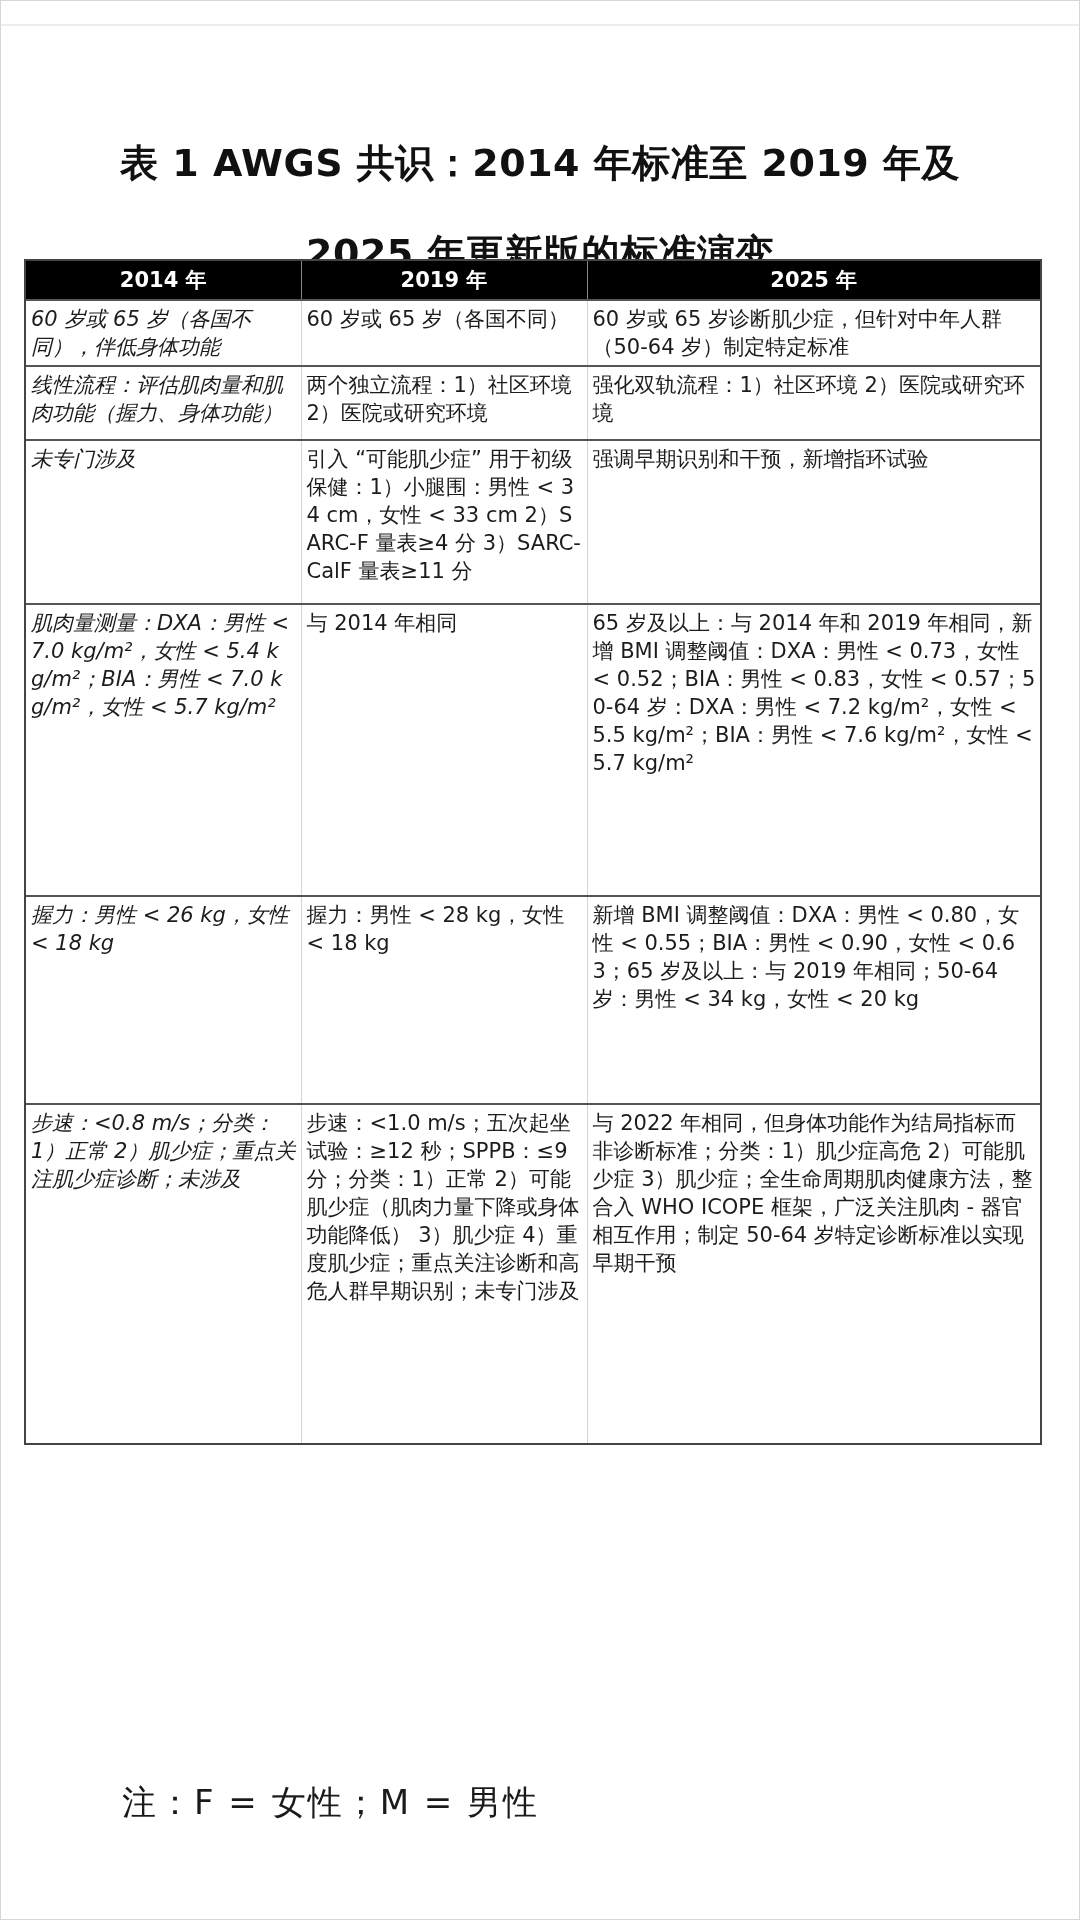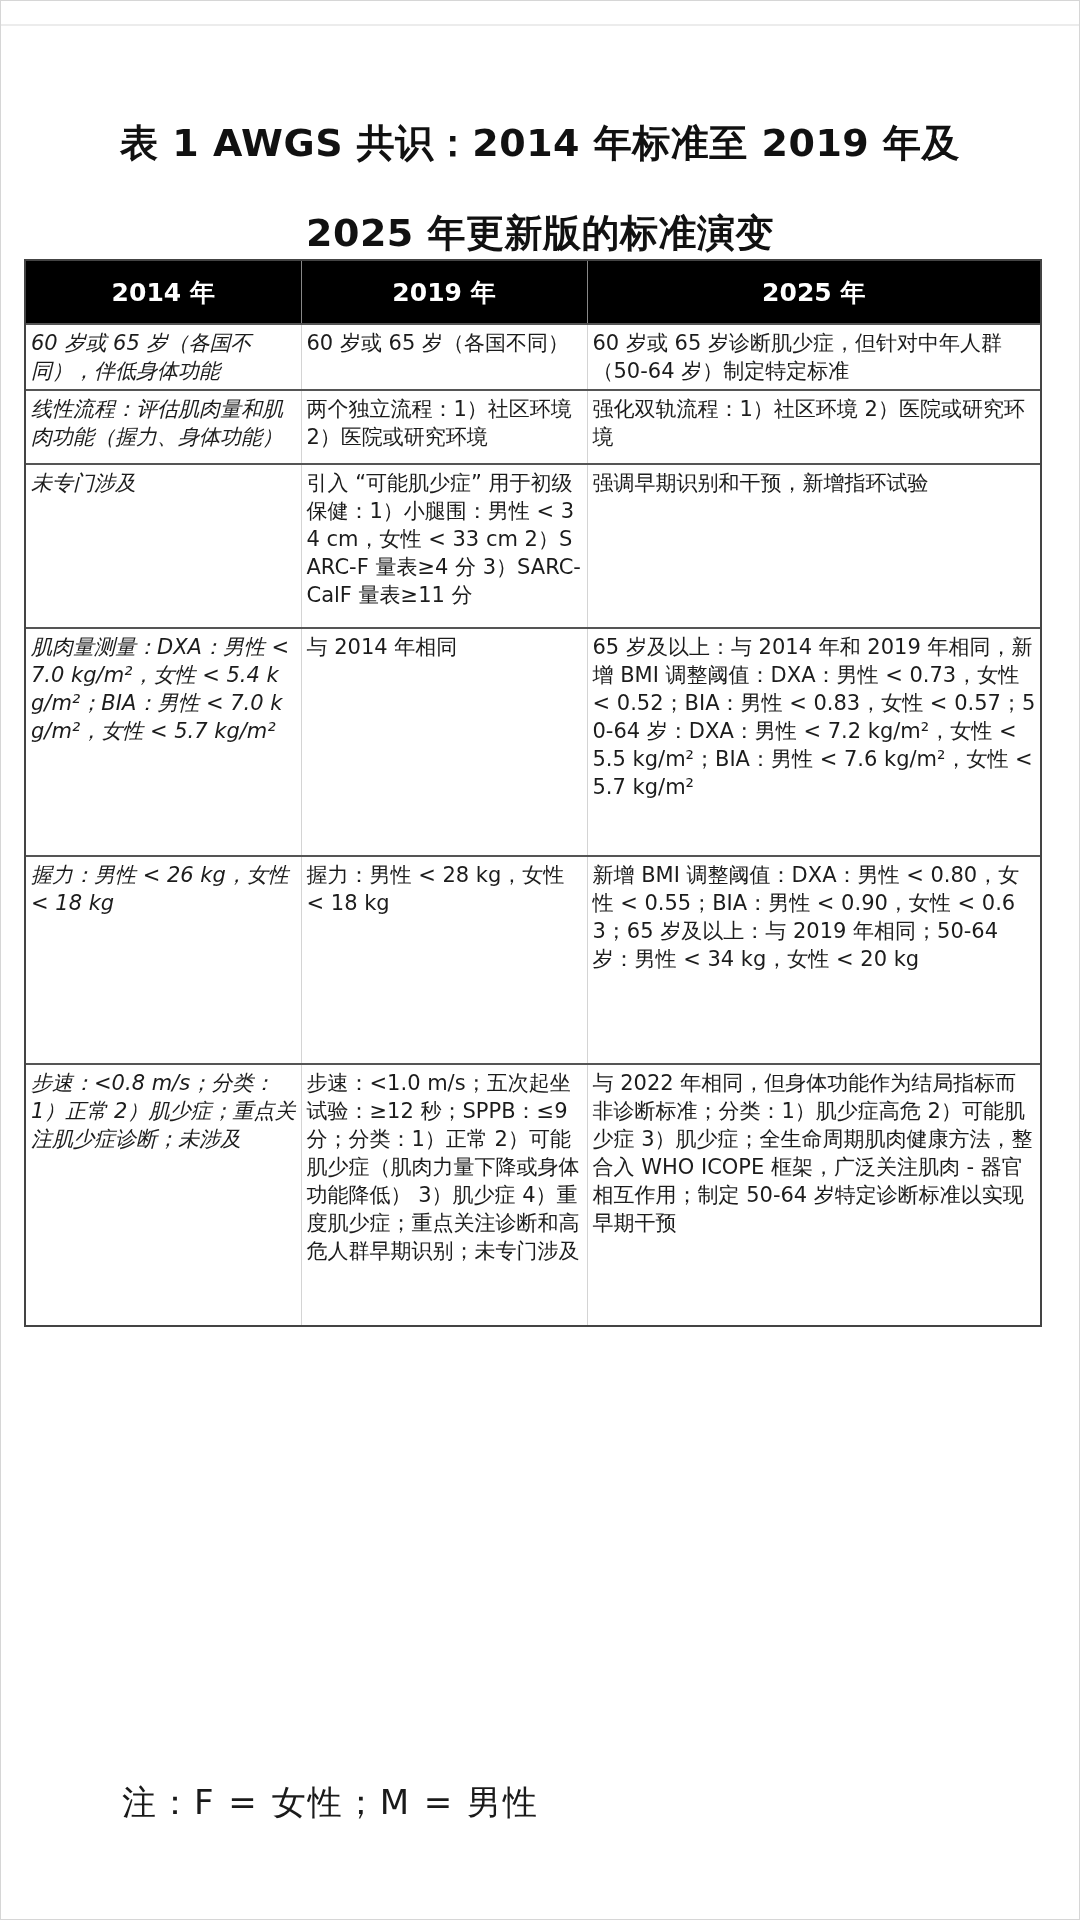--- a/index.html
+++ b/index.html
@@ -11,36 +11,36 @@
   .frame {
     position: absolute; left: 0; top: 0; width: 1078px; height: 1918px;
     border: 1px solid #d6d6d6;
   }
   .top-rule {
     position: absolute; left: 1px; right: 1px; top: 24px; height: 2px;
     background: #ececec;
   }
   .title {
     position: absolute; left: 0; width: 1080px; text-align: center;
-    font-weight: bold; font-size: 38px; color: #111; letter-spacing: 0.5px;
+    font-weight: bold; font-size: 38px; color: #111; letter-spacing: 0.5px; margin-top: 20px;
   }
   .title.l1 { top: 118px; }
   .title.l2 { top: 208px; }
 
   table.awgs {
     position: absolute; left: 24px; top: 259px; width: 1016px;
     border-collapse: collapse; table-layout: fixed;
     border: 2px solid #444;
   }
   table.awgs col.c1 { width: 276px; }
   table.awgs col.c2 { width: 286px; }
   table.awgs col.c3 { width: 454px; }
   table.awgs thead th {
-    background: #000; color: #fff; font-weight: bold; font-size: 25px;
-    height: 38px; padding: 12px; text-align: center;
+    background: #000; color: #fff; font-weight: bold; font-size: 21px;
+    height: 38px; padding: 0; text-align: center;
     border-left: 1px solid #888; border-right: 1px solid #888;
   }
   table.awgs tbody td {
     vertical-align: top; font-size: 21px; line-height: 28px;
     padding: 4px 4px 4px 5px; color: #1c1c1c;
     border-left: 1px solid #d4d4d4; border-right: 1px solid #d4d4d4;
     border-top: 2px solid #555; word-break: break-all;
   }
   table.awgs tbody td:first-child { border-left: 2px solid #444; font-style: italic; }
   table.awgs tbody td:last-child { border-right: 2px solid #444; }
@@ -81,31 +81,31 @@
     <tr style="height:74px">
       <td>线性流程：评估肌肉量和肌肉功能（握力、身体功能）</td>
       <td>两个独立流程：1）社区环境 2）医院或研究环境</td>
       <td>强化双轨流程：1）社区环境 2）医院或研究环境</td>
     </tr>
     <tr style="height:164px">
       <td>未专门涉及</td>
       <td>引入 “可能肌少症” 用于初级保健：1）小腿围：男性  &lt; 34 cm，女性 &lt; 33 cm 2）SARC-F 量表≥4 分 3）SARC-CalF 量表≥11 分</td>
       <td>强调早期识别和干预，新增指环试验</td>
     </tr>
-    <tr style="height:228px">
+    <tr style="height:292px">
       <td>肌肉量测量：DXA：男性 &lt; 7.0 kg/m²，女性 &lt; 5.4 kg/m²；BIA：男性 &lt; 7.0 kg/m²，女性 &lt; 5.7 kg/m²</td>
       <td>与 2014 年相同</td>
       <td>65 岁及以上：与 2014 年和 2019 年相同，新增 BMI 调整阈值：DXA：男性  &lt; 0.73，女性 &lt; 0.52；BIA：男性 &lt; 0.83，女性 &lt; 0.57；50-64 岁：DXA：男性  &lt; 7.2 kg/m²，女性 &lt; 5.5 kg/m²；BIA：男性 &lt; 7.6 kg/m²，女性 &lt; 5.7 kg/m²</td>
     </tr>
     <tr style="height:208px">
       <td>握力：男性 &lt; 26 kg，女性 &lt; 18 kg</td>
       <td>握力：男性 &lt; 28 kg，女性 &lt; 18 kg</td>
       <td>新增 BMI 调整阈值：DXA：男性 &lt; 0.80，女性 &lt; 0.55；BIA：男性  &lt; 0.90，女性 &lt; 0.63；65 岁及以上：与 2019 年相同；50-64 岁：男性 &lt; 34 kg，女性 &lt; 20 kg</td>
     </tr>
-    <tr style="height:262px">
+    <tr style="height:340px">
       <td>步速：&lt;0.8 m/s；分类：1）正常 2）肌少症；重点关注肌少症诊断；未涉及</td>
       <td>步速：&lt;1.0 m/s；五次起坐试验：≥12 秒；SPPB：≤9 分；分类：1）正常 2）可能肌少症（肌肉力量下降或身体功能降低） 3）肌少症 4）重度肌少症；重点关注诊断和高危人群早期识别；未专门涉及</td>
       <td>与 2022 年相同，但身体功能作为结局指标而非诊断标准；分类：1）肌少症高危 2）可能肌少症 3）肌少症；全生命周期肌肉健康方法，整合入 WHO ICOPE 框架，广泛关注肌肉 - 器官相互作用；制定 50-64 岁特定诊断标准以实现早期干预</td>
     </tr>
   </tbody>
 </table>
 
 <div class="note">注：F = 女性；M = 男性</div>
 
 </body></html>

